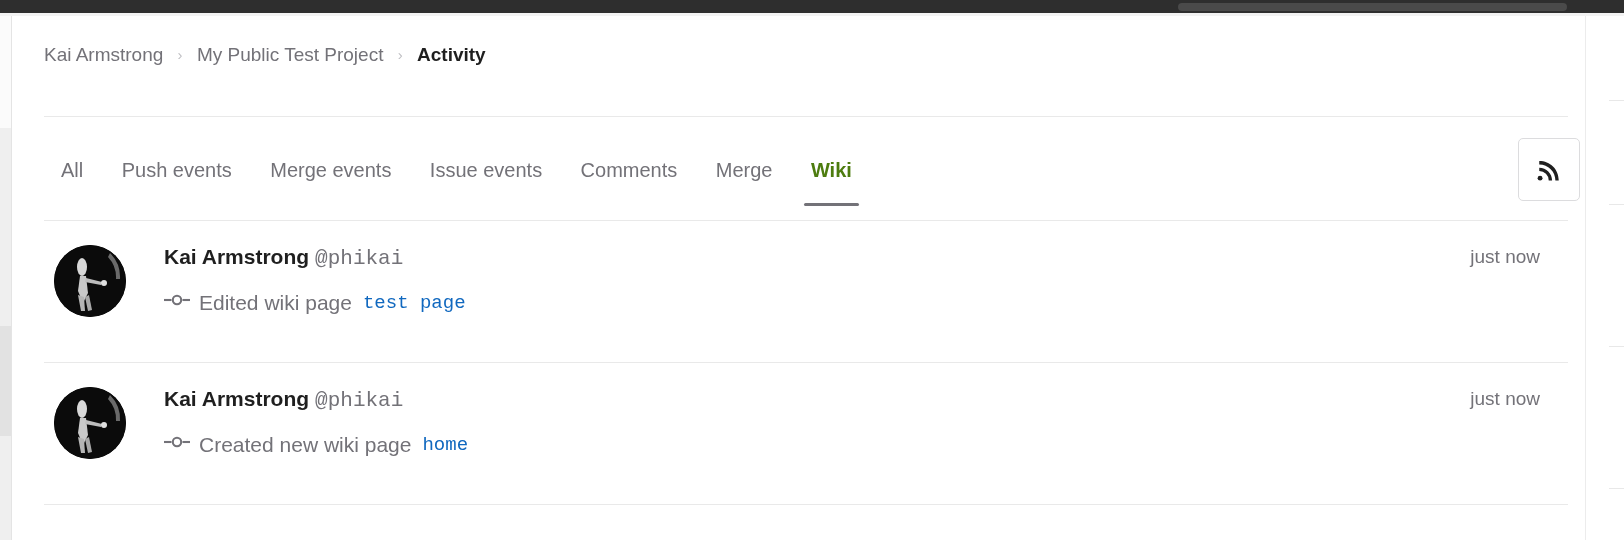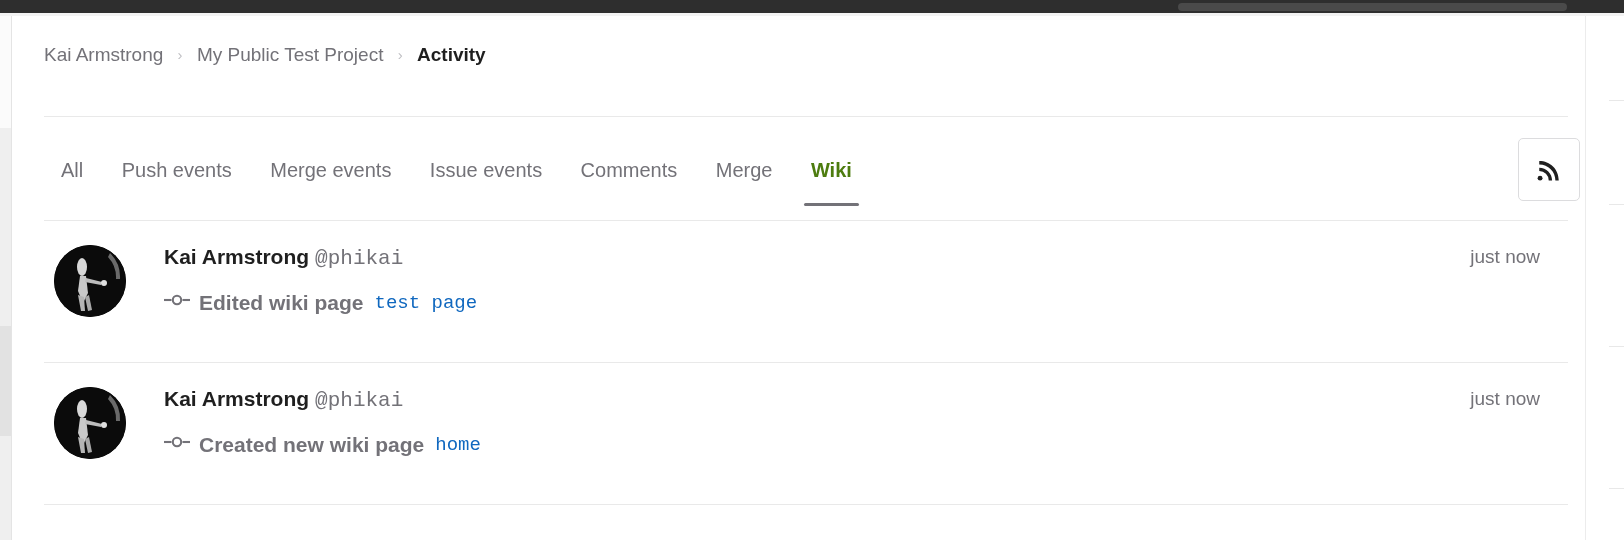--- a/index.html
+++ b/index.html
@@ -234,21 +234,21 @@
     color: #737278;
     margin-top: 8px;
   }
   .commit-icon {
     display: inline-block;
     vertical-align: middle;
     margin-right: 9px;
     position: relative;
     top: -1px;
   }
-  .action-text { vertical-align: middle; font-weight: bold; }
+  .action-text { vertical-align: middle; }
   .page-link {
     font-family: "Liberation Mono", monospace;
     color: #1068bf;
     text-decoration: none;
     font-size: 19px;
     margin-left: 11px;
     vertical-align: middle;
     cursor: pointer;
     text-align: right;
   }

